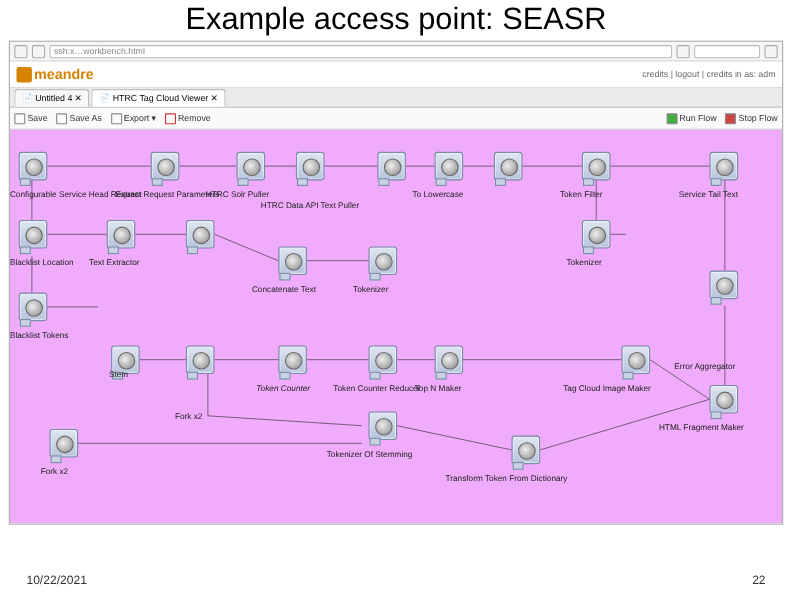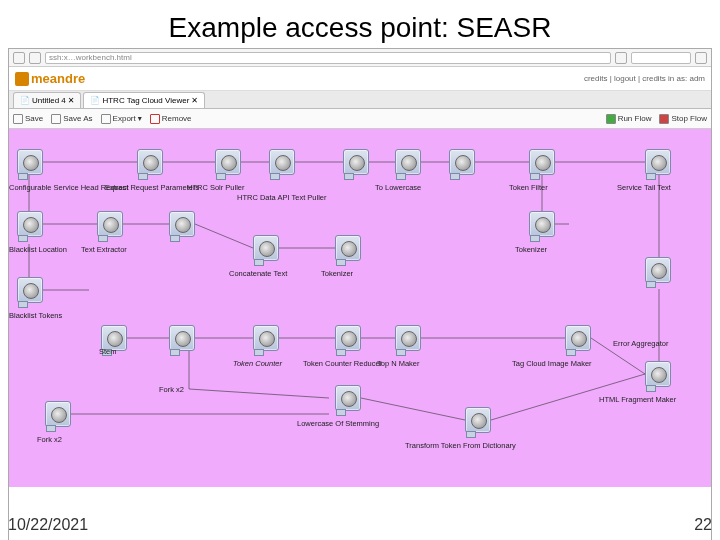--- a/index.html
+++ b/index.html
@@ -1,18 +1,18 @@
 <!DOCTYPE html>
 <html><head>
 <meta charset="utf-8">
 <style>
 *{box-sizing:border-box;margin:0;padding:0;font-family:Arial,Helvetica,sans-serif}
 body{width:720px;height:540px;background:#fff;overflow:hidden;position:relative}
-.slide-title{font-size:28px;font-weight:400;text-align:center;padding:12px 0 4px;color:#000}
-.app-frame{border:1px solid #aaa;margin:0 8px;height:496px;background:#fff;position:relative;overflow:hidden}
+.slide-title{font-size:28px;font-weight:400;text-align:center;padding:1px 0 4px;color:#000}
+.app-frame{border:1px solid #aaa;margin:0 8px;height:440px;background:#fff;position:relative;overflow:hidden}
 .browser-bar{height:18px;background:#f5f5f5;border-bottom:1px solid #ccc;display:flex;align-items:center;padding:0 4px;font-size:8px;color:#444;gap:4px}
 .browser-bar .nav-ico{width:12px;height:12px;border:1px solid #aaa;border-radius:2px;display:inline-block}
 .addr{flex:1;height:12px;background:#fff;border:1px solid #bbb;border-radius:2px;padding:0 3px;color:#888;overflow:hidden}
 .header{height:24px;background:#fff;border-bottom:1px solid #ddd;display:flex;align-items:center;justify-content:space-between;padding:0 6px}
 .logo{font-size:13px;font-weight:bold;color:#d68400;display:flex;align-items:center;gap:2px}
 .logo .box{width:14px;height:14px;background:#d68400;display:inline-block;border-radius:2px}
 .session{font-size:8px;color:#666}
 .tabs{height:18px;background:#eaeaea;border-bottom:1px solid #bbb;display:flex;align-items:flex-end;padding-left:4px;gap:2px}
 .tab{height:16px;background:#f8f8f8;border:1px solid #bbb;border-bottom:none;font-size:8px;padding:2px 6px;display:flex;align-items:center;gap:2px;border-radius:3px 3px 0 0}
 .tab.active{background:#fff}
@@ -20,21 +20,21 @@
 .toolbar .btn{display:flex;align-items:center;gap:2px;cursor:pointer}
 .toolbar .ico{width:10px;height:10px;border:1px solid #888;display:inline-block;border-radius:1px}
 .toolbar .spacer{flex:1}
 .canvas{position:relative;height:358px;background:#f0abfc;overflow:hidden}
 .node{position:absolute;width:26px;height:26px;background:linear-gradient(#dde5f0,#b8c5dd);border:1px solid #7a8aa8;border-radius:3px;box-shadow:inset 0 0 0 1px rgba(255,255,255,.5)}
 .node::before{content:"";position:absolute;top:5px;left:5px;width:14px;height:14px;background:radial-gradient(circle at 40% 40%,#eee,#888);border-radius:50%;border:1px solid #666}
 .node::after{content:"";position:absolute;bottom:-6px;left:0;width:8px;height:5px;background:#c8d2e3;border:1px solid #7a8aa8}
 .nlabel{position:absolute;font-size:7.5px;color:#222;white-space:nowrap;text-align:center}
 svg.wires{position:absolute;top:0;left:0;width:100%;height:100%;pointer-events:none}
 svg.wires line{stroke:#333;stroke-width:0.6}
-.footer{position:absolute;bottom:6px;left:0;right:0;display:flex;justify-content:space-between;padding:0 8px;font-size:16px;color:#333}
+.footer{position:absolute;bottom:6px;left:0;right:0;display:flex;justify-content:space-between;padding:0 24px;font-size:11px;color:#333}
 </style>
 </head>
 <body>
 
 <div class="slide-title">Example access point: SEASR</div>
 
 <div class="app-frame">
 
   <div class="browser-bar">
     <span class="nav-ico"></span>
@@ -167,21 +167,21 @@
       <div class="nlabel" style="left: 224px; top: 230px; font-style: italic;">Token Counter</div>
       <div class="node" style="left: 326px; top: 196px;"></div>
       <div class="nlabel" style="left: 294px; top: 230px;">Token Counter Reducer</div>
       <div class="node" style="left: 386px; top: 196px;"></div>
       <div class="nlabel" style="left: 368px; top: 230px;">Top N Maker</div>
       <div class="node" style="left: 556px; top: 196px;"></div>
       <div class="nlabel" style="left: 503px; top: 230px;">Tag Cloud Image Maker</div>
       <div class="node" style="left: 36px; top: 272px;"></div>
       <div class="nlabel" style="left: 28px; top: 306px;">Fork x2</div>
       <div class="node" style="left: 326px; top: 256px;"></div>
-      <div class="nlabel" style="left: 288px; top: 290px;">Lowercase Of Stemming</div>
+      <div class="nlabel" style="left: 288px; top: 290px;">Tokenizer Of Stemming</div>
       <div class="node" style="left: 456px; top: 278px;"></div>
       <div class="nlabel" style="left: 396px; top: 312px;">Transform Token From Dictionary</div>
       <div class="node" style="left: 636px; top: 232px;"></div>
       <div class="nlabel" style="left: 590px; top: 266px;">HTML Fragment Maker</div>
     </div>
 </div>
 
 <div class="footer">
   <span>10/22/2021</span>
   <span>22</span>

